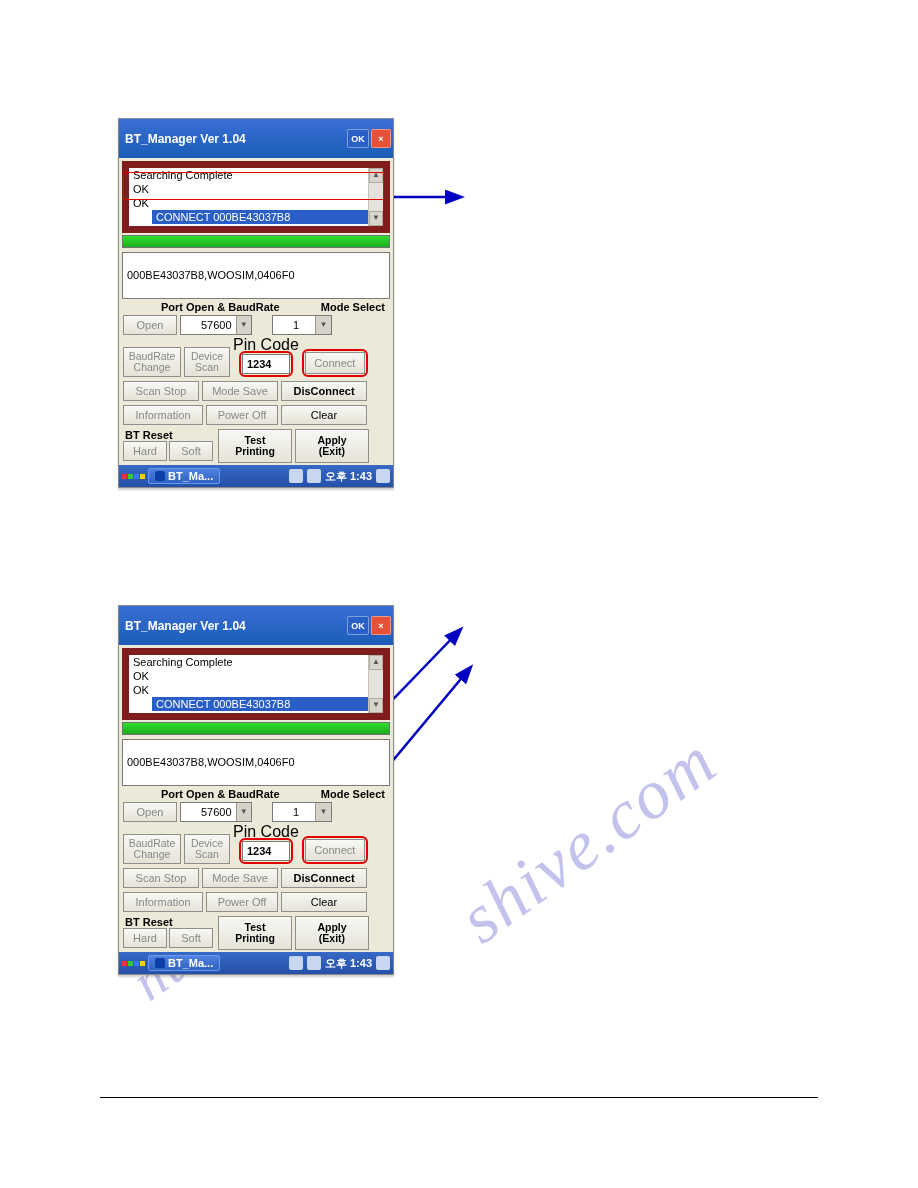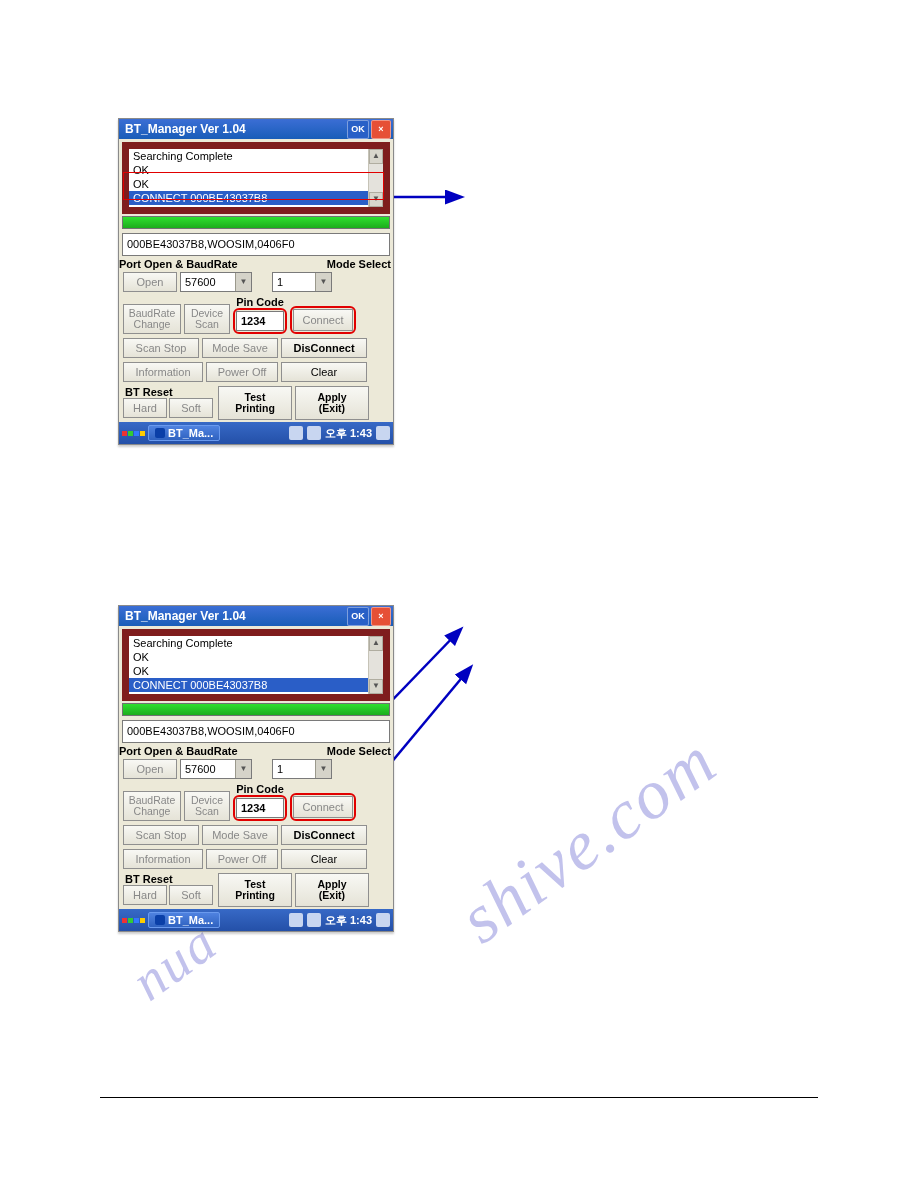--- a/index.html
+++ b/index.html
@@ -32,21 +32,21 @@
     position: absolute;
     width: 274px;
     border: 1px solid #8a8a8a;
     background: #ece9d8;
     box-shadow: 0 2px 2px rgba(0,0,0,0.2);
   }
   .titlebar {
     background: linear-gradient(#3b6ed5, #195db8);
     display: flex;
     align-items: center;
-    height: 20px;
+    height: 39px;
     padding: 0 2px 0 6px;
     color: #fff;
     font-weight: bold;
     font-size: 12px;
   }
   .titlebar .title { flex: 1; }
   .tb-btn {
     display: inline-flex;
     align-items: center;
     justify-content: center;
@@ -66,20 +66,21 @@
     background: #fff;
     position: relative;
     height: 58px;
     font-size: 11px;
     overflow: hidden;
   }
   .listbox .row { padding: 0 4px; line-height: 14px; height:14px; white-space: nowrap; overflow:hidden; }
   .listbox .selrow {
     background: #2a5ec7;
     color: #fff;
+    margin-left: 23px;
   }
   .listbox .scroll {
     position: absolute; right:0; top:0; bottom:0; width:14px;
     background: #e4e2dc;
     border-left:1px solid #c6c3b7;
     display:flex; flex-direction:column;
   }
   .scroll .arr {
     height:13px; background:#d8d6cc;
     border:1px solid #b0ada0;
@@ -92,28 +93,29 @@
     border: 1px solid #717171;
     background: linear-gradient(#2fdf2f, #1cad1c);
   }
   .info-input {
     margin: 4px 3px 2px 3px;
     border: 1px solid #7a7a7a;
     background: #fff;
     height: 17px;
     line-height: 16px;
     font-size: 11px;
-    padding: 2px 4px;
+    padding: 14px 4px;
     overflow:hidden;
   }
   .section-labels {
     display:flex;
     font-weight:bold;
     font-size:11px;
-    padding: 0 0;
+    padding: 0 6px;
+    margin-left: 36px;
   }
   .section-labels .lbl1 { flex: 1.6; }
   .section-labels .lbl2 { flex: 1; text-align:right; padding-right:2px;}
   .row-controls {
     display:flex;
     gap:3px;
     padding: 2px 4px;
     align-items:center;
   }
   .btn {
@@ -128,33 +130,34 @@
   }
   .btn.active { color:#000; }
   .btn.big { height:34px; font-weight:bold; color:#000;}
   .select {
     border:1px solid #7a7a7a;
     background:#fff;
     display:flex; align-items:center;
     font-size:11px;
     height:20px;
     box-sizing:border-box;
+    padding-left:16px;
   }
   .select span { padding:0 4px; flex:1; }
   .select .dd {
     width:15px; text-align:center;
     background:#d5d3c9;
     border-left:1px solid #9b998c;
     font-size:8px;
     color:#555;
     line-height:18px;
   }
   .pin-label{
-    font-weight:bold;
-    font-size:11px;
+    font-weight:normal;
+    font-size:16px;
     text-align:center;
     line-height:12px;
     height:12px;
   }
   .pin-box {
     border:1px solid #7a7a7a;
     background:#fff;
     font-size:11px;
     width:48px;
     height:20px;

